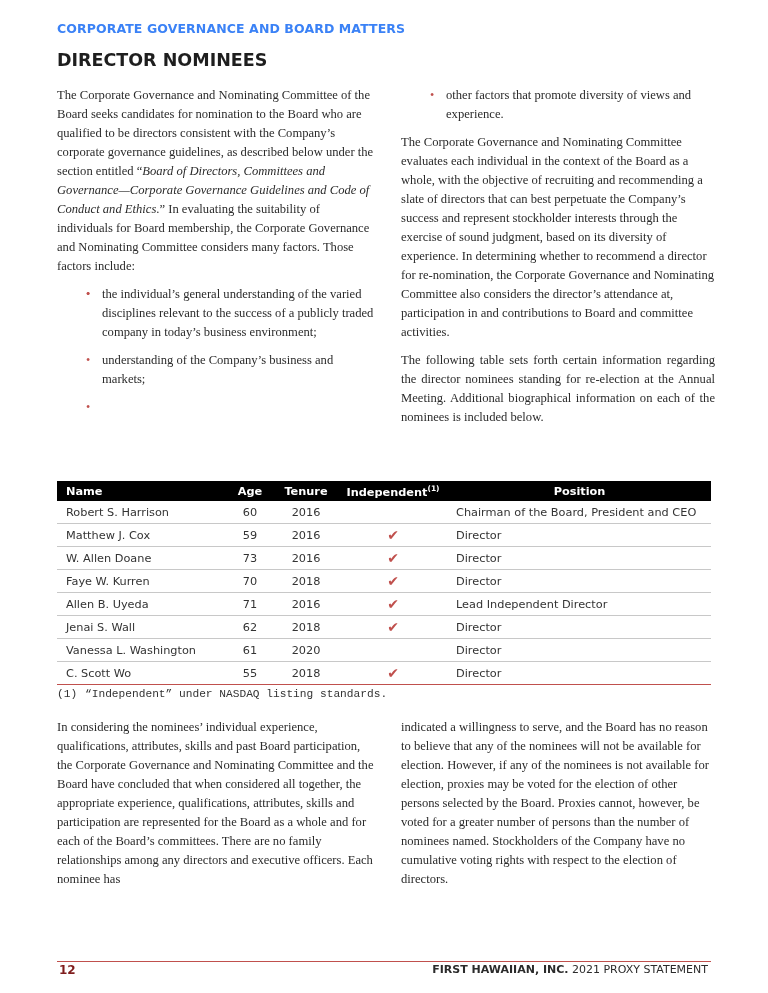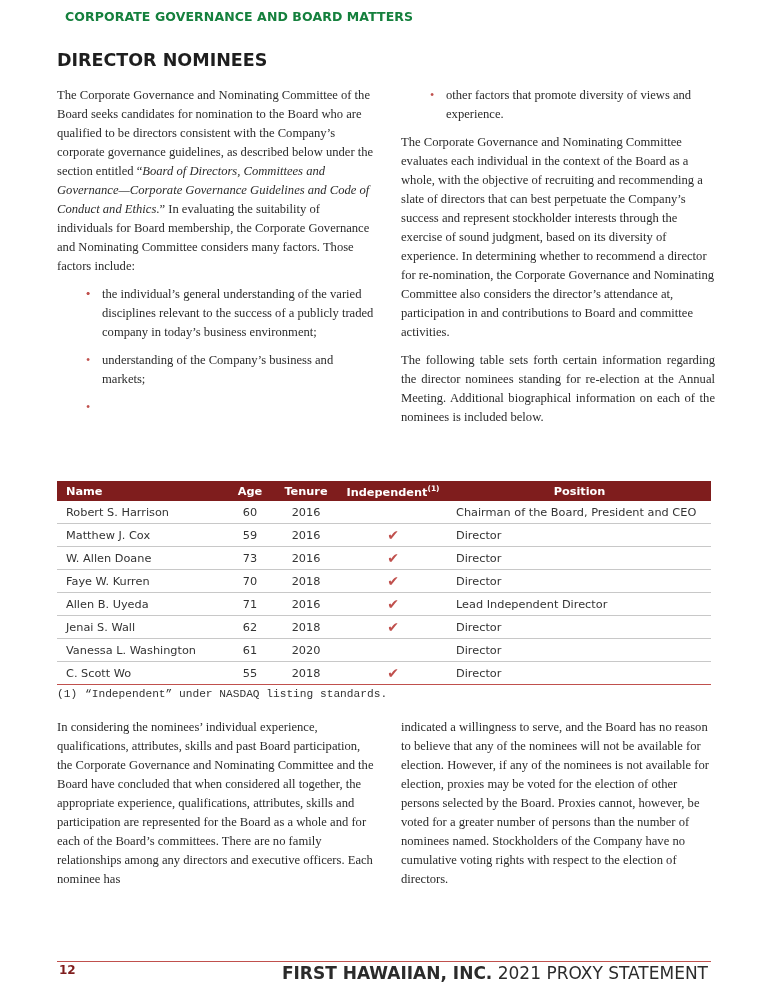--- a/index.html
+++ b/index.html
@@ -1,53 +1,53 @@
 <!DOCTYPE html>
 <html><head>
 <meta charset="utf-8">
 <style>
   html, body { margin:0; padding:0; background:#ffffff; }
   body { width:768px; height:993px; position:relative; overflow:hidden;
          font-family:"DejaVu Sans", "Liberation Sans", sans-serif; color:#2b2b2b; }
-  .section-label { position:absolute; left:57px; top:9px; font-size:12.5px; font-weight:bold;
-         color:#15803d; letter-spacing:0.1px;margin-left:8px; }
+  .section-label { position:absolute; left:57px; top:21px; font-size:12.5px; font-weight:bold;
+         color:#3b82f6; letter-spacing:0.1px; }
   .title { position:absolute; left:57px; top:50px; font-size:17.5px; font-weight:bold; color:#1e1e1e; }
   .col { position:absolute; font-size:12.6px; line-height:19px;font-family:Liberation Serif, serif; }
   .col p { margin:0 0 9px 0; }
   .col-left { left:57px; top:86px; width:318px; }
   .col-right { left:401px; top:86px; width:314px; }
   ul.bullets { list-style:none; margin:0; padding:0 0 0 45px; }
   ul.bullets li { position:relative; margin:0 0 9px 0; }
   ul.bullets li .dot { position:absolute; left:-16px; top:0; color:#c0504d; font-size:12px; }
   .col-right ul.bullets { padding-left:45px; }
   em { font-style:italic; }
 
   table.nominees { position:absolute; left:57px; top:481px; width:654px; border-collapse:collapse;
         font-size:11.3px; }
-  table.nominees thead tr { background:#7f1d1d; color:#ffffff;border-radius:6px; }
+  table.nominees thead tr { background:#000000; color:#ffffff;border-radius:6px; }
   table.nominees th { font-weight:bold; height:20px; padding:0; text-align:left; }
   table.nominees td { height:22px; padding:0; border-bottom:1.5px solid #c8c8c8; color:#333; }
   table.nominees tbody tr:last-child td { border-bottom:1.5px solid #c0504d; }
   .c-name { padding-left:9px !important; width:160px; }
   .c-age { text-align:center !important; width:48px; }
   .c-ten { text-align:center !important; width:64px; }
   .c-ind { text-align:center !important; width:110px; }
   .c-pos { padding-left:8px !important; }
   th.c-pos { text-align:center !important; padding-left:0 !important; }
   sup { font-size:7.5px; }
   .check { color:#c0504d; font-size:14px; font-weight:bold; }
 
   .footnote { position:absolute; left:57px; top:688px; font-size:11.2px; color:#333;font-family:Liberation Mono, monospace; }
   .footnote .num { display:inline-block; width:28px; }
   .col-left2 { left:57px; top:718px; width:318px; }
   .col-right2 { left:401px; top:718px; width:314px; }
 
   .footer-rule { position:absolute; left:57px; top:961px; width:654px; height:1px; background:#c0504d; }
   .page-num { position:absolute; left:59px; top:963px; font-size:12px; font-weight:bold; color:#7f1d1d; }
-  .footer-title { position:absolute; right:60px; top:963px; font-size:17px; color:#2b2b2b; }
+  .footer-title { position:absolute; right:60px; top:963px; font-size:11px; color:#2b2b2b; }
   .footer-title b { font-weight:bold; }
 </style>
 </head>
 <body>
 
 <div class="section-label">CORPORATE GOVERNANCE AND BOARD MATTERS</div>
 <h1 class="title" style="margin:0;">DIRECTOR NOMINEES</h1>
 
 <div class="col col-left">
   <p><span>The Corporate Governance and Nominating Committee of the Board seeks candidates for nomination to the Board who are qualified to be directors consistent with the Company’s corporate governance guidelines, as described below under the section entitled “</span><em>Board of Directors, Committees and Governance—Corporate Governance Guidelines and Code of Conduct and Ethics</em><span>.” In evaluating the suitability of individuals for Board membership, the Corporate Governance and Nominating Committee considers many factors. Those factors include:</span></p>

